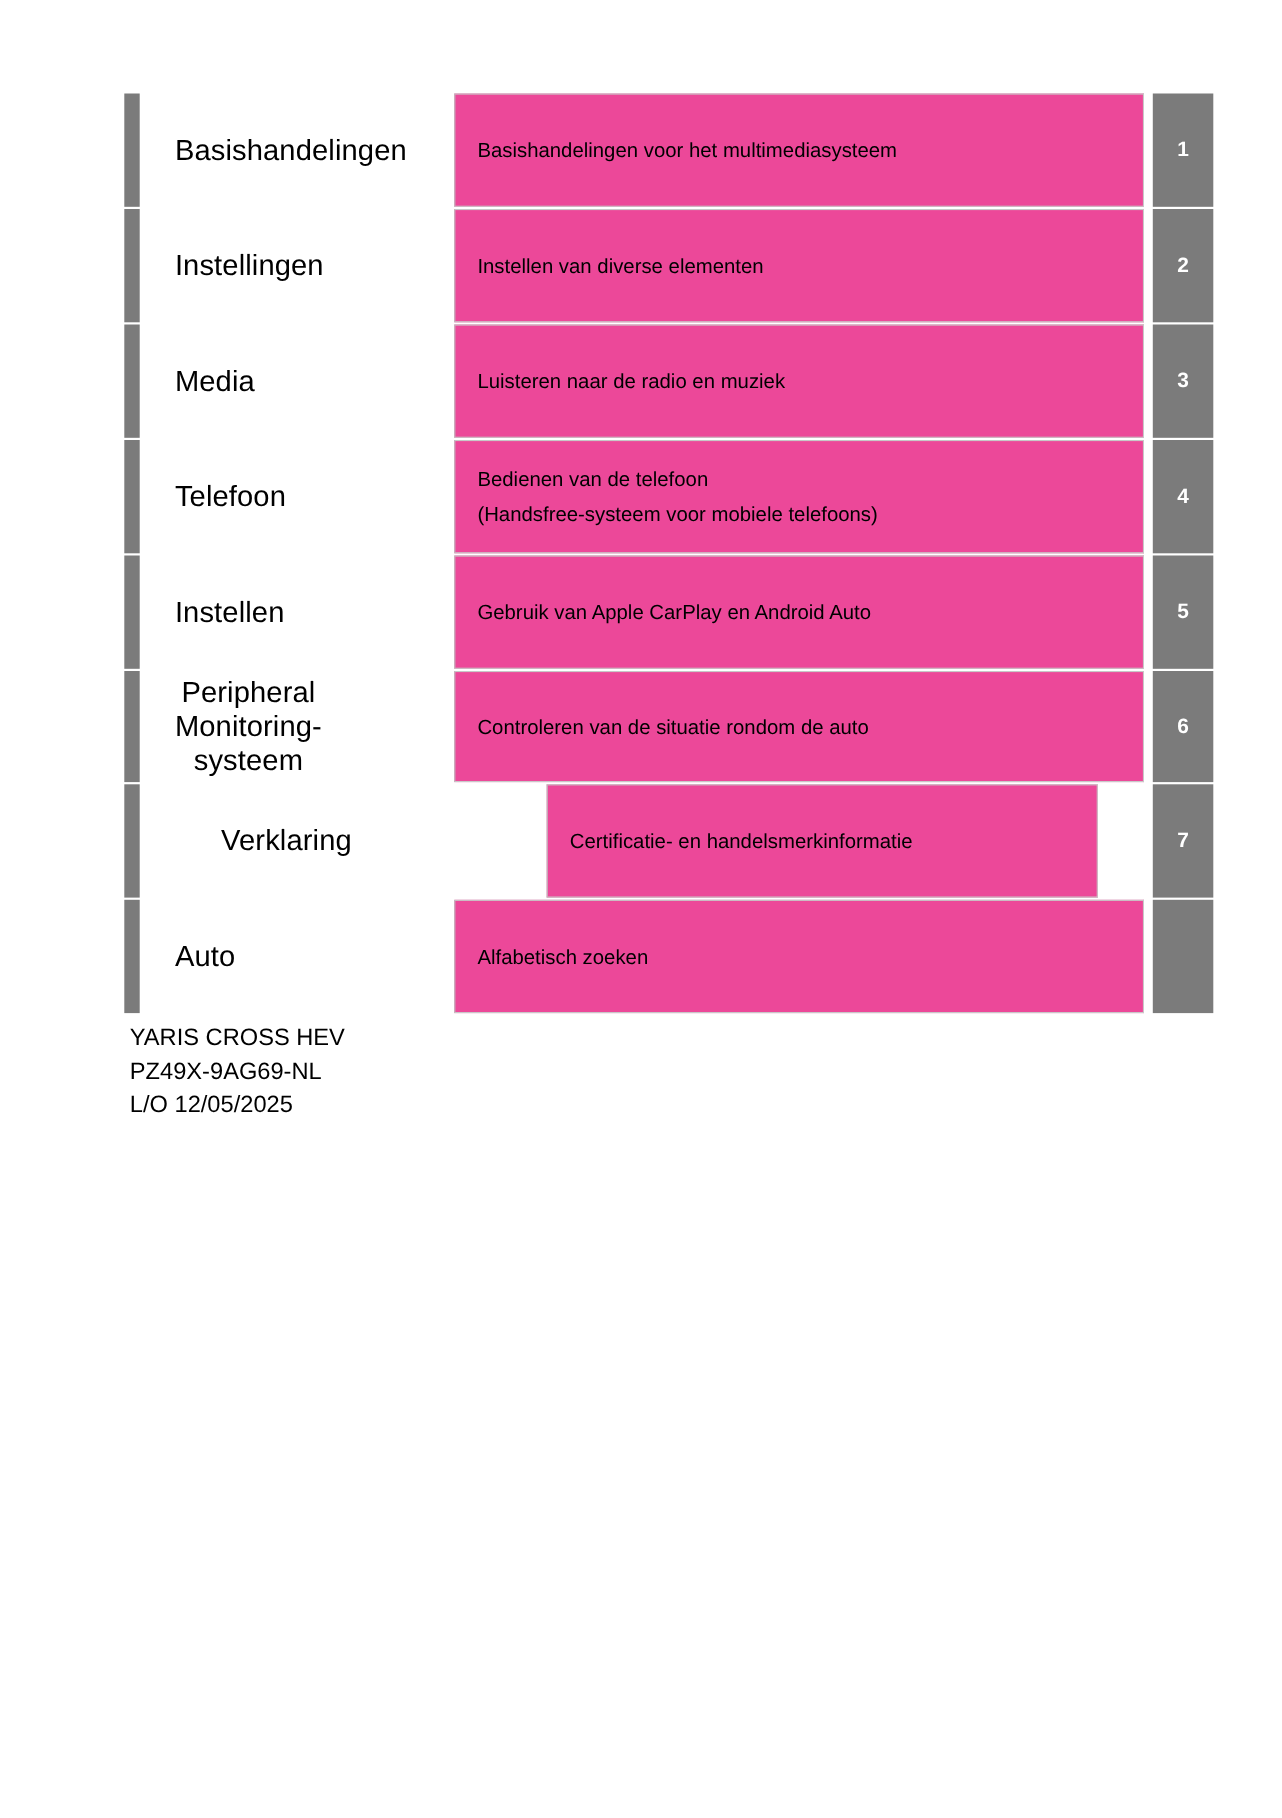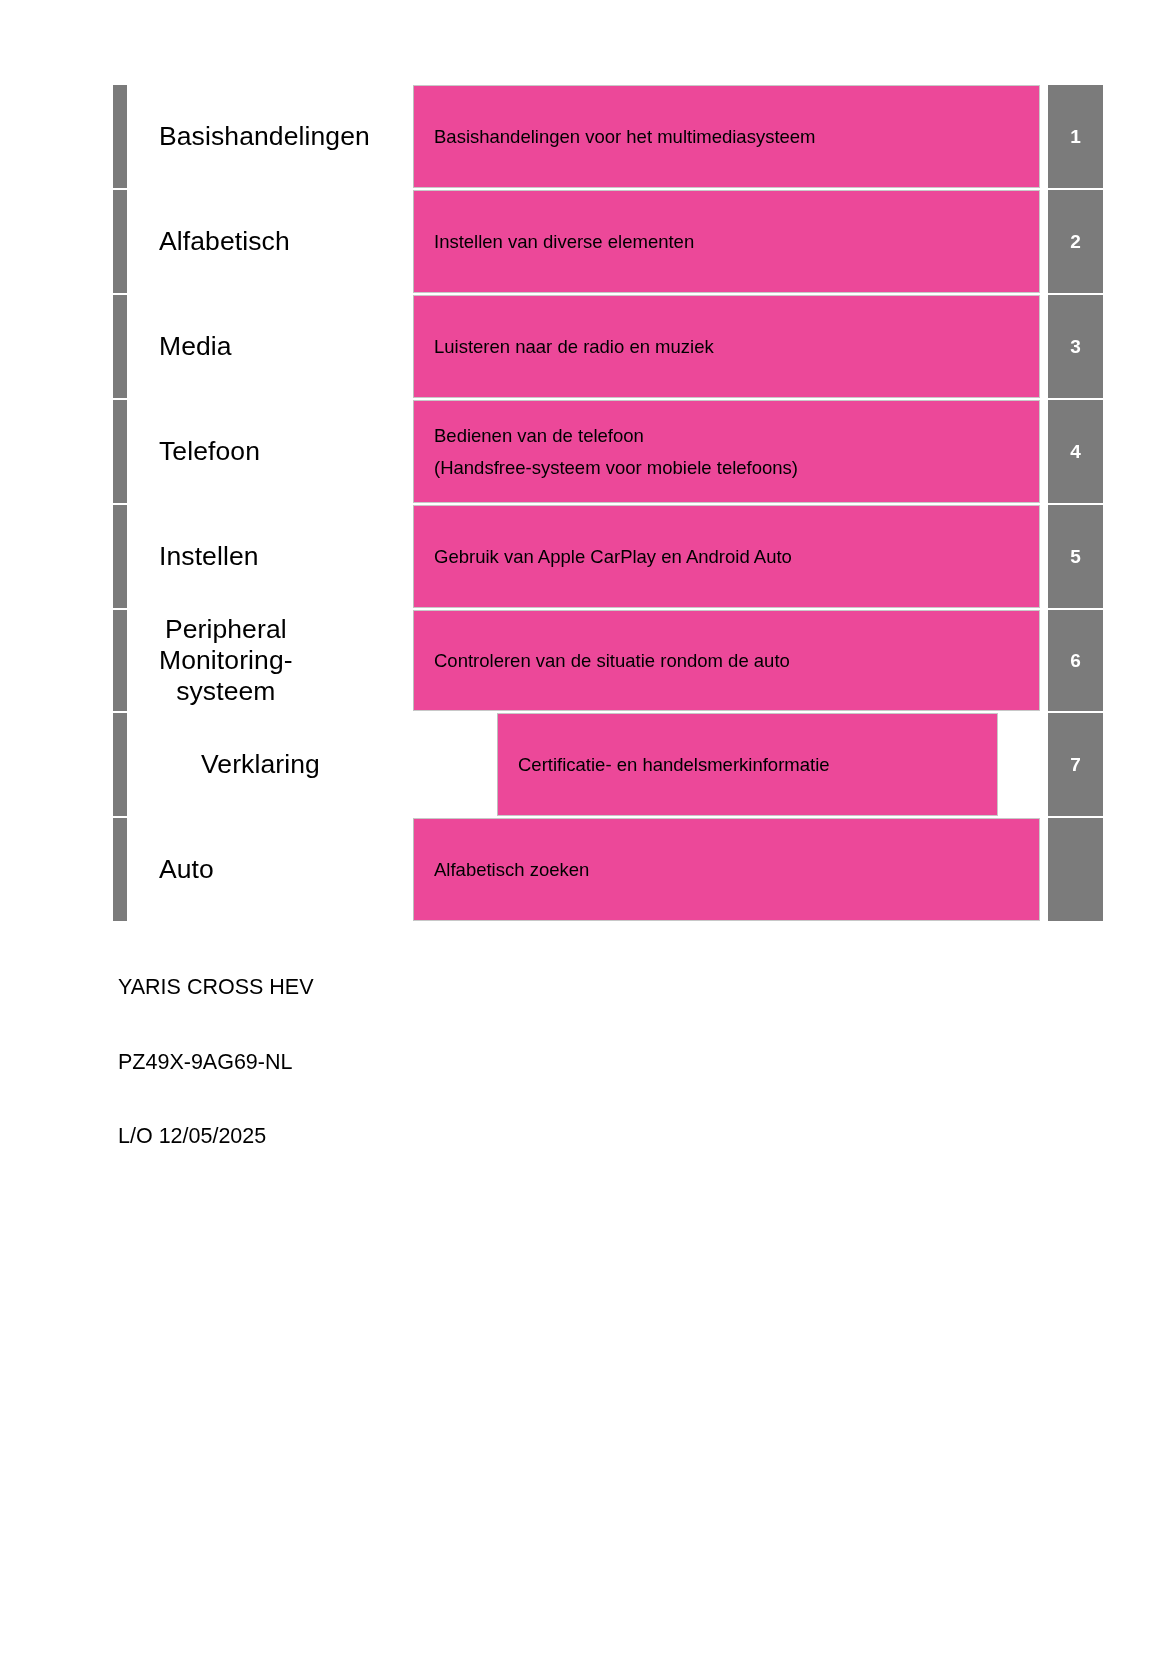--- a/index.html
+++ b/index.html
@@ -111,21 +111,21 @@
   .gap-row { height: 2px; width: 990px; }
 
   .footer {
     position: absolute;
     left: 118px;
     top: 928px;
     font-size: 21.5px;
     line-height: 1.42;
     color: #000;
   }
-  .footer div { white-space: pre; margin-top: 44px; }
+  .footer div { white-space: pre; }
 </style>
 </head>
 <body>
 
 <div class="page">
 
   <div class="toc">
 
     <div class="toc-row h-basis">
       <div class="accent-bar"></div>
@@ -135,21 +135,21 @@
       <div class="desc-cell">
         <span class="desc-text">Basishandelingen voor het multimediasysteem</span>
       </div>
       <div class="num-cell">1</div>
     </div>
     <div class="gap-row"></div>
 
     <div class="toc-row h-instel">
       <div class="accent-bar"></div>
       <div class="chapter-cell">
-        <span class="chapter-name">Alfabetisch</span>
+        <span class="chapter-name">Instellingen</span>
       </div>
       <div class="desc-cell">
         <span class="desc-text">Instellen van diverse elementen</span>
       </div>
       <div class="num-cell">2</div>
     </div>
     <div class="gap-row"></div>
 
     <div class="toc-row h-media">
       <div class="accent-bar"></div>

